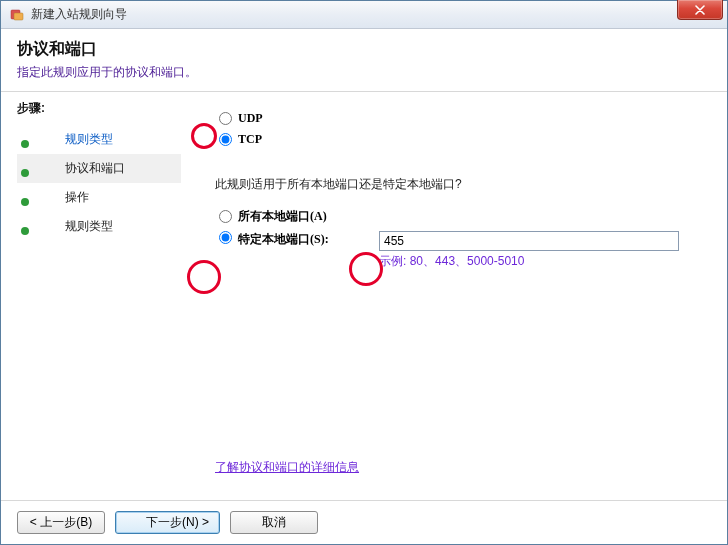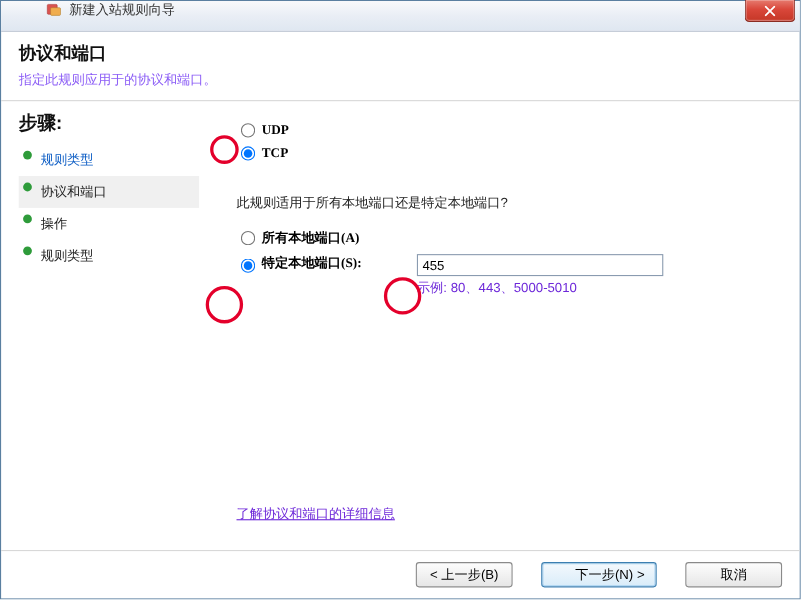--- a/index.html
+++ b/index.html
@@ -18,22 +18,22 @@
     border: 1px solid #5a7fa0;
     background: #fff;
     display: flex;
     flex-direction: column;
   }
   .titlebar {
     height: 28px;
     background: linear-gradient(to bottom, #f8f9fb 0%, #e9eef5 50%, #dfe7f1 100%);
     border-bottom: 1px solid #c0c8d4;
     display: flex;
+    align-items: center;
     position: relative;
-    padding-left: 32px;
   }
   .titlebar-icon {
     width: 16px; height: 16px;
     margin: 0 6px 0 8px;
     display: inline-flex;
     align-items: center; justify-content: center;
   }
   .titlebar-title {
     color: #333;
     font-size: 12px;
@@ -57,44 +57,45 @@
     border-bottom: 1px solid #d8d8d8;
   }
   .header-title {
     font-size: 16px;
     font-weight: bold;
     color: #111;
     margin-bottom: 4px;
   }
   .header-subtitle {
     font-size: 12px;
-    color: #8b5cf6;
+    color: #4c1d95;
   }
   .body-area {
     flex: 1;
     display: flex;
     overflow: hidden;
   }
   .sidebar {
     width: 190px;
     padding: 8px 10px 8px 16px;
     border-right: none;
   }
   .steps-label {
     font-weight: bold;
-    font-size: 17px;
+    font-size: 12px;
     color: #111;
     margin-bottom: 8px;
   }
   .step-item {
     display: flex;
-    align-items: flex-start;
+    align-items: flex-end;
     padding: 6px 4px;
     font-size: 12px;
     cursor: default;
+    gap: 28px;
   }
   .step-item.current {
     background: #f0f0f0;
   }
   .step-bullet {
     width: 8px; height: 8px;
     border-radius: 50%;
     margin-right: 8px;
     flex-shrink: 0;
   }
@@ -124,21 +125,21 @@
   }
   .radio-row .bold-label {
     font-family: "SimSun", serif;
     font-weight: bold;
   }
   .gap { height: 26px; }
   .port-input-col {
     flex: 1;
   }
   .port-input {
-    width: 224px;
+    width: 300px;
     height: 20px;
     border: 1px solid #8a9bb0;
     padding: 1px 4px;
     font-size: 12px;
     font-family: inherit;
   }
   .example-text {
     font-size: 12px;
     color: #6d28d9;
     margin-top: 2px;
@@ -149,22 +150,21 @@
     font-size: 12px;
     margin-top: auto;
     margin-bottom: 12px;
     cursor: pointer;
     align-self: flex-start;
   }
   .footer {
     border-top: 1px solid #d8d8d8;
     padding: 10px 16px;
     display: flex;
-    justify-content: flex-end;
-    gap: 26px;
+    gap: 10px;
   }
   .btn {
     min-width: 88px;
     height: 23px;
     border: 1px solid #8a8a8a;
     background: linear-gradient(to bottom, #fdfdfd, #e6e6e6);
     border-radius: 3px;
     font-size: 12px;
     font-family: inherit;
     cursor: pointer;
@@ -250,21 +250,21 @@
       <div class="gap"></div>
 
       <div class="section-text">此规则适用于所有本地端口还是特定本地端口?</div>
 
       <label class="radio-row">
         <input type="radio" name="portscope" style="">
         <span class="bold-label">所有本地端口(A)</span>
       </label>
 
       <div class="radio-row" style="align-items:flex-start;">
-        <div style="display:flex;align-items:flex-end;width:160px;">
+        <div style="display:flex;align-items:flex-start;width:160px;">
           <input type="radio" name="portscope" checked="" style="margin: 0px 6px 0px 0px;">
           <span class="bold-label">特定本地端口(S):</span>
         </div>
         <div class="port-input-col">
           <input class="port-input" type="text" value="455" style="">
           <div class="example-text">
             <span>示例:</span>
             <span>80、443、5000-5010</span>
           </div>
         </div>

